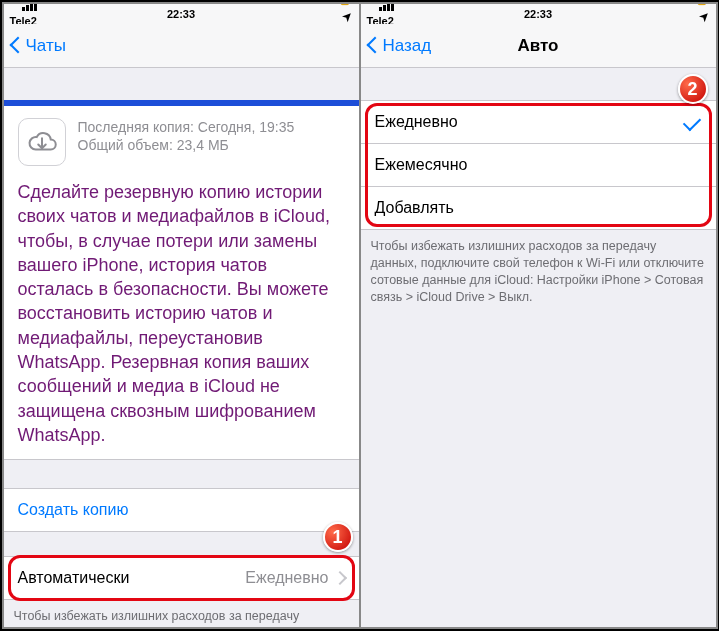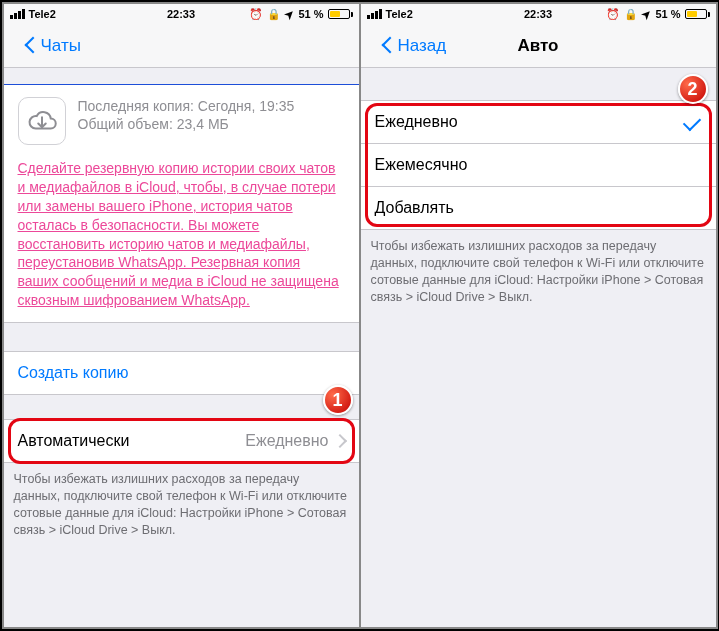--- a/index.html
+++ b/index.html
@@ -31,21 +31,21 @@
     height: 20px;
     background: #f7f7f8;
     display: flex;
     align-items: center;
     justify-content: space-between;
     padding: 0 6px;
     font-size: 11px;
     font-weight: 600;
     color: #000;
   }
-  .status .left, .status .right { display:flex; align-items:center; gap:4px; }
+  .status .left, .status .right { display:flex; align-items:flex-end; gap:4px;flex-direction:column; }
   .status .center { position:absolute; left:50%; transform:translateX(-50%); }
   .sigbars { display:flex; gap:1px; align-items:flex-end;}
   .sigbars span { width:3px; background:#000; }
   .sigbars span:nth-child(1){height:4px;}
   .sigbars span:nth-child(2){height:6px;}
   .sigbars span:nth-child(3){height:8px;}
   .sigbars span:nth-child(4){height:10px;}
   .alarm::before{content:"⏰";font-size:11px;}
   .lock::before{content:"🔒";font-size:11px;}
   .loc::before{content:"➤";font-size:11px;display:inline-block;transform:rotate(-45deg);}
@@ -61,46 +61,46 @@
   .nav {
     height: 44px;
     background:#f7f7f8;
     border-bottom:1px solid #c8c7cc;
     display:flex;
     align-items:center;
     position:relative;
   }
   .nav .back {
     display:flex;align-items:center;color:#007aff;font-size:17px;
-    padding-left:19px; cursor:pointer;
+    padding-left:4px; cursor:pointer;
   }
   .nav .back .chev::before{
     content:""; display:inline-block;width:10px;height:10px;
     border-left:2.5px solid #007aff;border-bottom:2.5px solid #007aff;
     transform:rotate(45deg);margin-right:2px;margin-left:4px;
   }
   .nav .title {
     position:absolute;left:50%;transform:translateX(-50%);
     font-size:17px;font-weight:600;color:#000;
   }
   .content { flex:1; overflow:auto; }
   
   .info-block {
-    background:#fff;border-top:1px solid #1d4ed8;border-bottom:1px solid #c8c7cc;
-    margin-top:16px;padding:12px 14px;
+    background:#fff;border-top:6px solid #1d4ed8;border-bottom:1px solid #c8c7cc;
+    margin-top:32px;padding:12px 14px;
   }
   .info-row{display:flex;gap:12px;align-items:flex-start;}
   .cloud-icon{
     width:48px;height:48px;border:1px solid #d1d1d6;border-radius:10px;
     display:flex;align-items:center;justify-content:center;flex:0 0 48px;
     color:#8e8e93;
   }
   .cloud-icon svg{width:30px;height:30px;}
   .info-text{font-size:14px;color:#8e8e93;line-height:1.3;}
-  .desc{margin-top:14px;font-size:14px;color:#ec4899;line-height:1.35;text-decoration:underline;}
+  .desc{margin-top:14px;font-size:18px;color:#701a75;line-height:1.35;}
   .row-group{margin-top:28px;border-top:1px solid #c8c7cc;border-bottom:1px solid #c8c7cc;background:#fff;}
   .row{
     padding:12px 14px;font-size:16px;display:flex;align-items:center;
     justify-content:space-between;border-bottom:1px solid #c8c7cc;
     background:#fff;
     border-radius:18px;
   }
   .row:last-child{border-bottom:none;}
   .row .label{color:#000;}
   .row.link .label{color:#007aff;}

